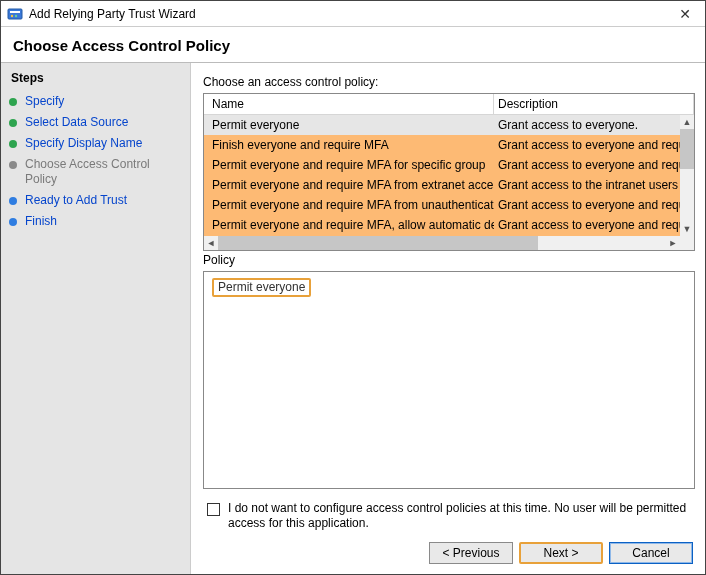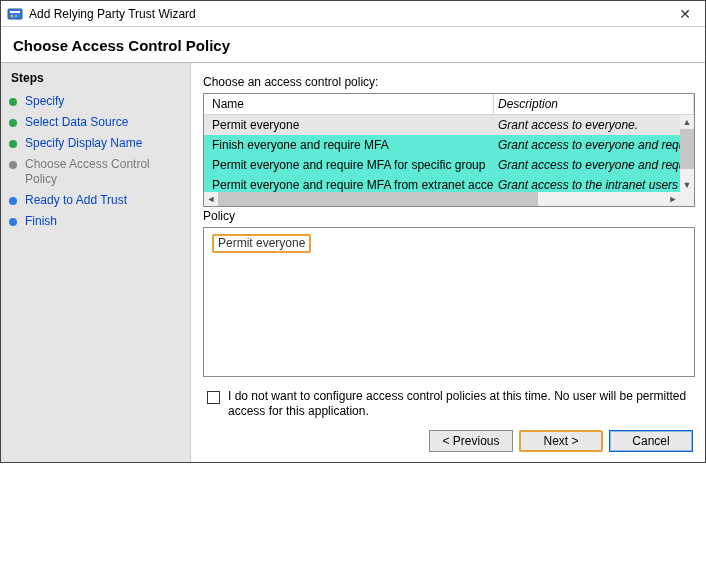--- a/index.html
+++ b/index.html
@@ -5,21 +5,21 @@
   * { box-sizing: border-box; }
   body {
     margin: 0;
     font-family: "Segoe UI", Tahoma, sans-serif;
     font-size: 12px;
     background: #fff;
     color: #000;
   }
   .window {
     width: 706px;
-    height: 463px;
+    height: 575px;
     border: 1px solid #444;
     display: flex;
     flex-direction: column;
     background: #fff;
   }
   .titlebar {
     height: 26px;
     display: flex;
     align-items: center;
     padding: 0 0 0 6px;
@@ -75,32 +75,32 @@
     flex-direction:column;
     padding:8px 10px 8px 12px;
     min-width:0;
   }
   .label { margin:4px 0 4px 0; }
   .listbox {
     border:1px solid #888;
     height:158px;
     display:flex;
     flex-direction:column;
-    background:#5eead4;
+    background:#fdba74;
   }
   .list-header, .list-row {
     display:flex;
     font-size:12px;
   }
   .list-header {
     background:#fff;
     border-bottom:1px solid #d6d6d6;
   }
   .col-name { flex:0 0 290px; padding:3px 8px; white-space:nowrap; overflow:hidden; text-overflow:clip; }
-  .col-desc { flex:1; padding:3px 4px; white-space:nowrap; overflow:hidden; text-overflow:clip;font-style:italic; }
+  .col-desc { flex:1; padding:3px 4px; white-space:nowrap; overflow:hidden; text-overflow:clip; }
   .list-header .col-name, .list-header .col-desc {
     border-right:1px solid #d6d6d6;
     background:#fff;
   }
   .list-body {
     flex:1;
     overflow:hidden;
     position:relative;
   }
   .list-rows { position:absolute; inset:0 14px 14px 0; overflow:hidden;}

